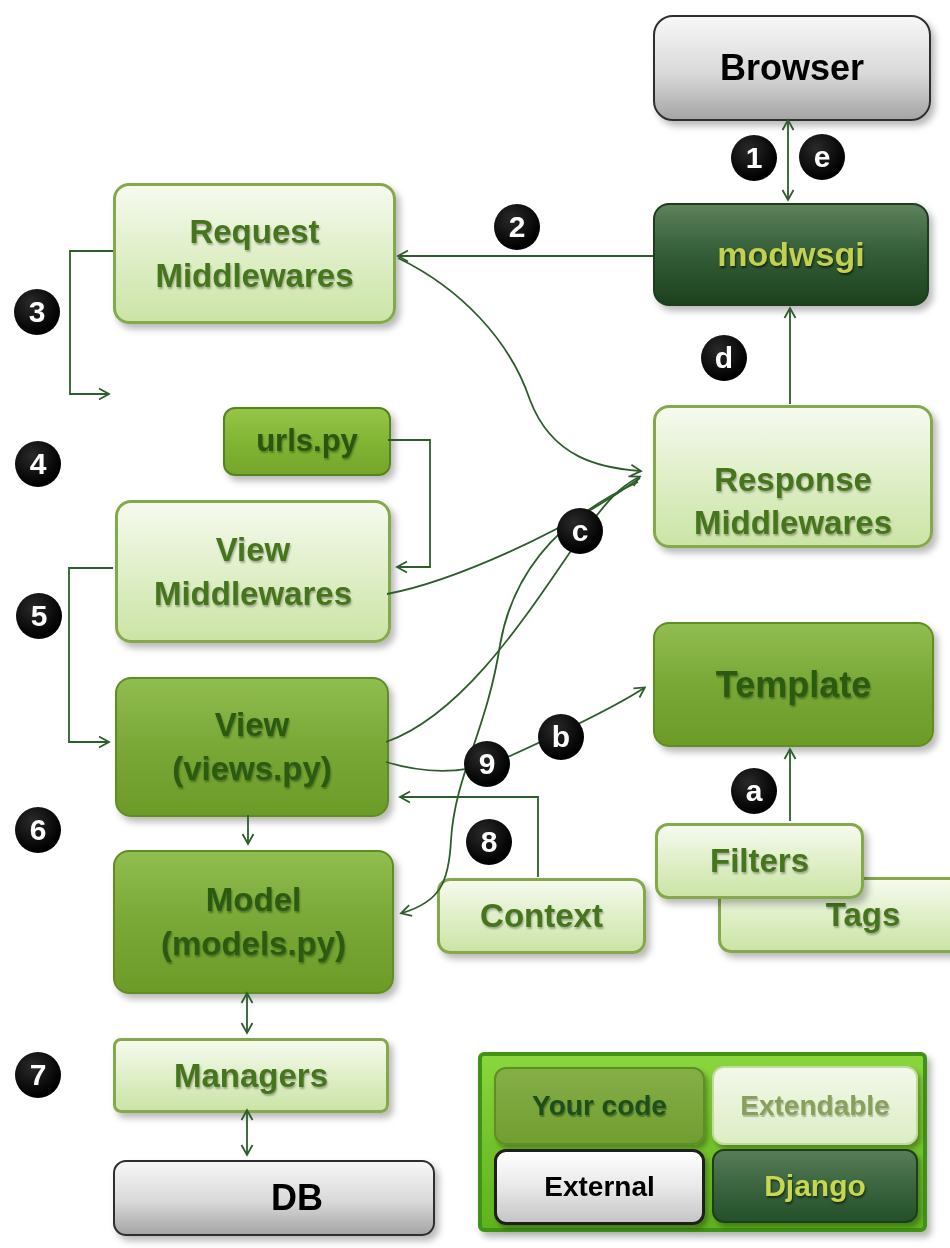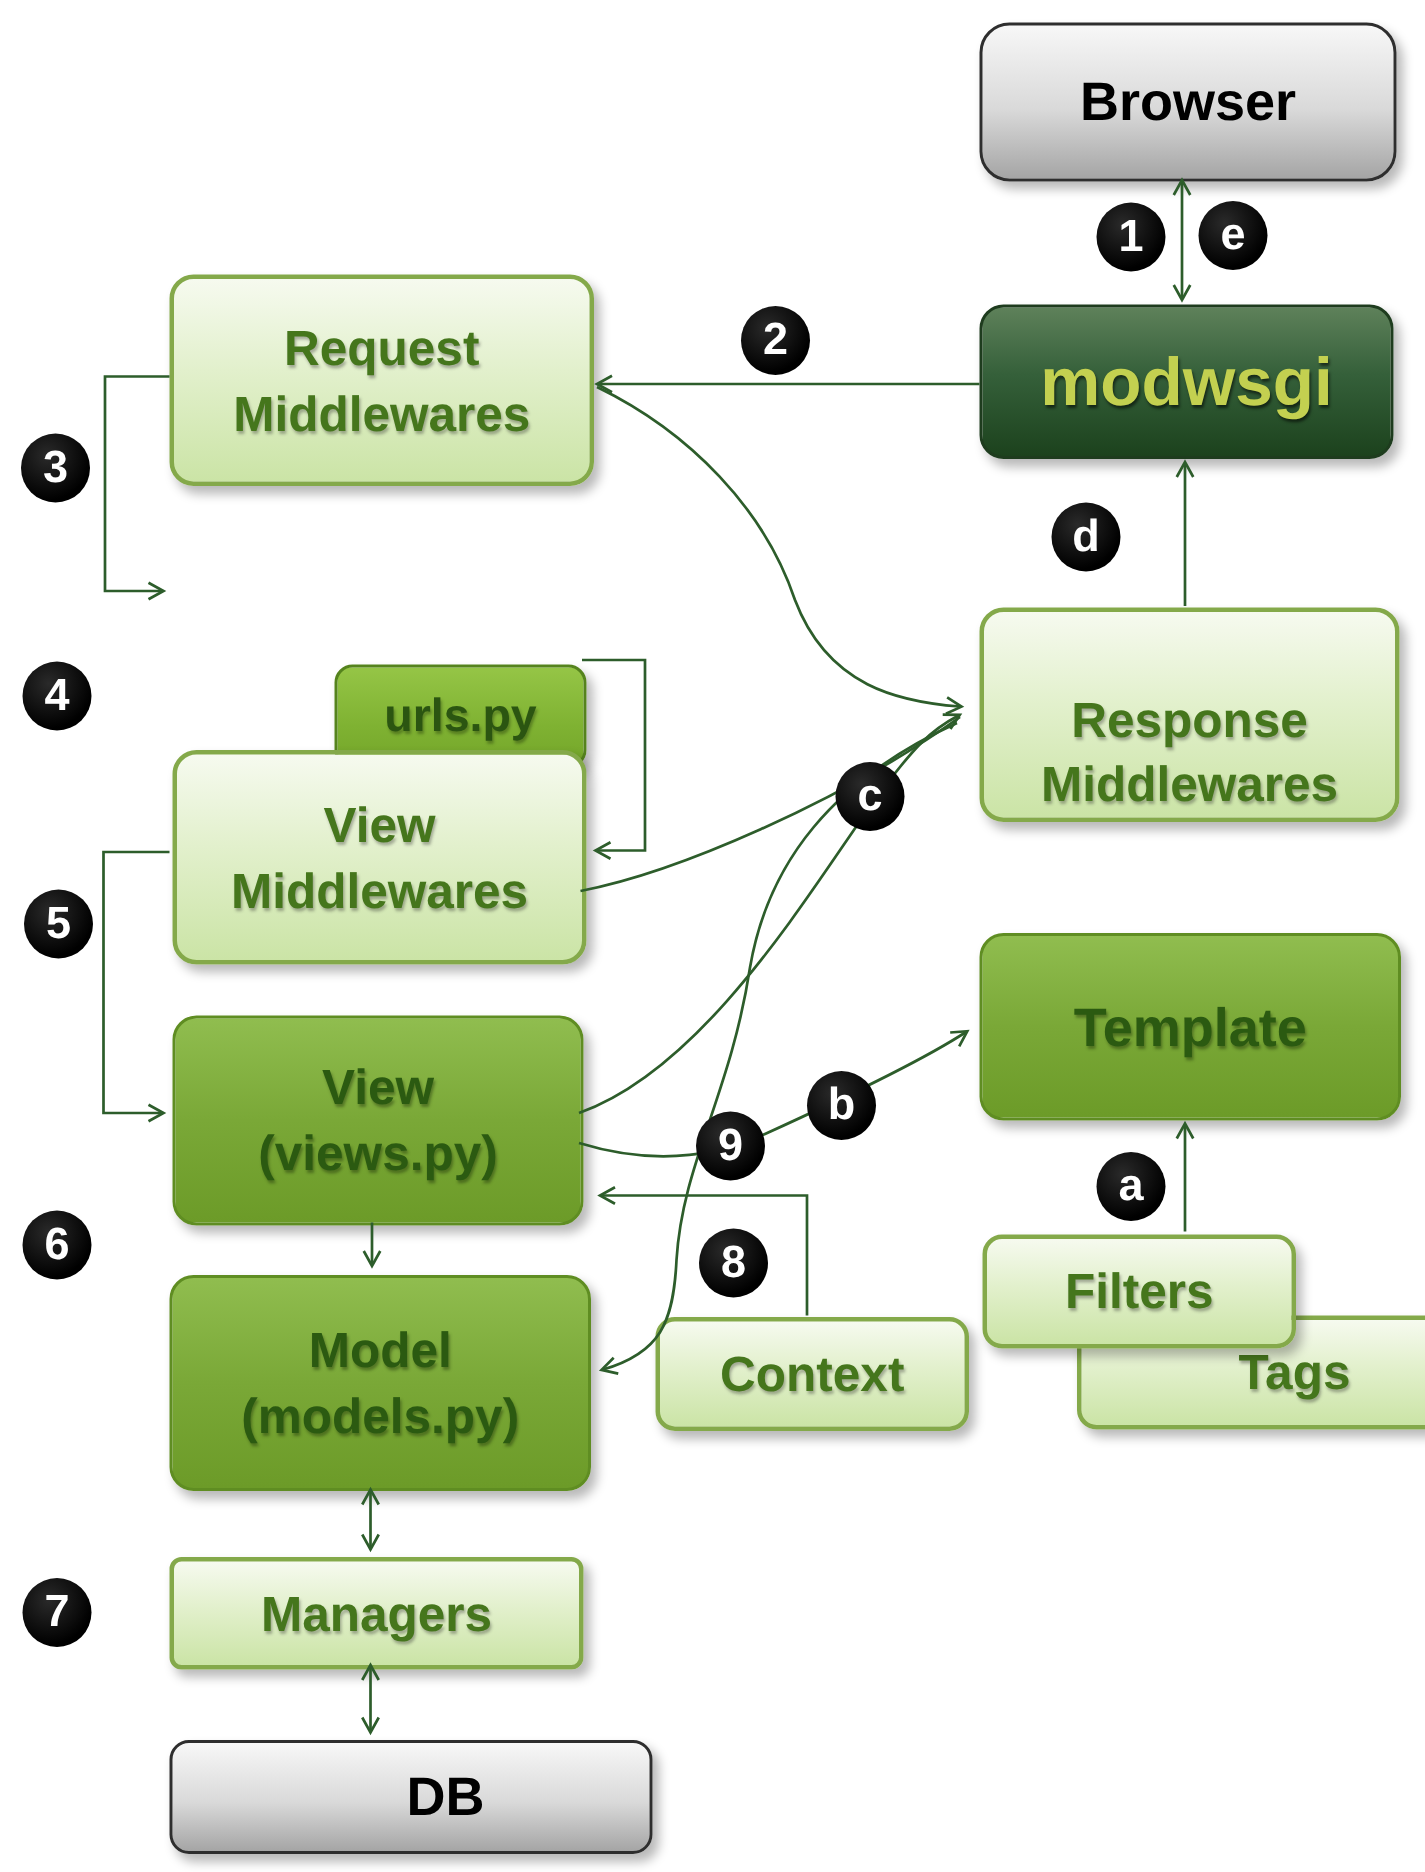--- a/index.html
+++ b/index.html
@@ -6,21 +6,21 @@
   #canvas{position:relative;width:950px;height:1248px;background:#ffffff;overflow:hidden;
           font-family:"Liberation Sans",sans-serif;}
   .box{position:absolute;display:flex;flex-direction:column;align-items:center;justify-content:center;
        border-radius:16px;font-size:33px;font-weight:bold;text-align:center;line-height:1.32;
        box-shadow:4px 5px 7px rgba(0,0,0,0.28);}
   .light{background:linear-gradient(180deg,#f6faef 0%,#e2f0cc 45%,#cbe4a6 100%);
          border:3px solid #84a94a;color:#45761c;text-shadow:1px 2px 2px rgba(40,40,40,0.35);}
   .medium{background:linear-gradient(180deg,#90bd4f 0%,#7aa837 50%,#6c9b28 100%);
           border:2px solid #5f8d22;color:#2b5a11;text-shadow:1px 2px 2px rgba(30,50,10,0.45);}
   .bright{background:linear-gradient(180deg,#95c546 0%,#7fb232 60%,#74a62a 100%);
-          border:2px solid #55831d;color:#2b5511;text-shadow:1px 2px 2px rgba(30,50,10,0.4);margin-top:36px;}
+          border:2px solid #55831d;color:#2b5511;text-shadow:1px 2px 2px rgba(30,50,10,0.4);}
   .dark{background:linear-gradient(180deg,#5e815a 0%,#35603a 45%,#1c421d 100%);
         border:2px solid #1e3c1e;color:#c3d050;text-shadow:1px 2px 2px rgba(0,0,0,0.55);}
   .gray{background:linear-gradient(180deg,#f7f7f7 0%,#d9d9d9 55%,#a5a5a5 100%);
         border:2px solid #2e2e2e;color:#000;text-shadow:none;}
   .badge{position:absolute;width:46px;height:46px;border-radius:50%;
          background:radial-gradient(circle at 38% 32%,#2a2a2a 0%,#000 70%);
          color:#fff;font-weight:bold;font-size:30px;display:flex;align-items:center;justify-content:center;
          font-family:"Liberation Sans",sans-serif;}
   #wires{position:absolute;left:0;top:0;width:950px;height:1248px;pointer-events:none;}
   #legend{position:absolute;left:478px;top:1052px;width:449px;height:180px;border-radius:6px;
@@ -39,21 +39,21 @@
 </style>
 </head>
 <body>
 
 <div id="canvas">
 
   <div class="box gray" style="left:653px;top:15px;width:274px;height:102px;font-size:36px;border-radius:20px;">
     <span>Browser</span>
   </div>
 
-  <div class="box dark" style="left:653px;top:203px;width:272px;height:99px;font-size:45px;">
+  <div class="box dark" style="left:653px;top:203px;width:272px;height:99px;font-size:34px;">
     <span>modwsgi</span>
   </div>
 
   <div class="box light" style="left:113px;top:183px;width:277px;height:135px;">
     <span>Request</span>
     <span>Middlewares</span>
   </div>
 
 
   <div class="box bright" style="left:223px;top:407px;width:164px;height:65px;font-size:31px;border-radius:12px;">
@@ -138,14 +138,28 @@
   <div class="badge" style="left:16px;top:593px;">5</div>
   <div class="badge" style="left:15px;top:807px;">6</div>
   <div class="badge" style="left:15px;top:1052px;">7</div>
   <div class="badge" style="left:701px;top:335px;">d</div>
   <div class="badge" style="left:557px;top:508px;">c</div>
   <div class="badge" style="left:538px;top:714px;">b</div>
   <div class="badge" style="left:464px;top:741px;">9</div>
   <div class="badge" style="left:466px;top:819px;">8</div>
   <div class="badge" style="left:731px;top:768px;">a</div>
 
+  <div id="legend">
+    <div class="lgbox lg-your" style="left:12px;top:11px;width:207px;height:74px;">
+      <span>Your code</span>
+    </div>
+    <div class="lgbox lg-ext" style="left:230px;top:10px;width:202px;height:75px;">
+      <span>Extendable</span>
+    </div>
+    <div class="lgbox lg-external" style="left:12px;top:93px;width:205px;height:70px;">
+      <span>External</span>
+    </div>
+    <div class="lgbox lg-django" style="left:230px;top:93px;width:202px;height:70px;">
+      <span>Django</span>
+    </div>
+  </div>
 
 </div>
 
 </body></html>

